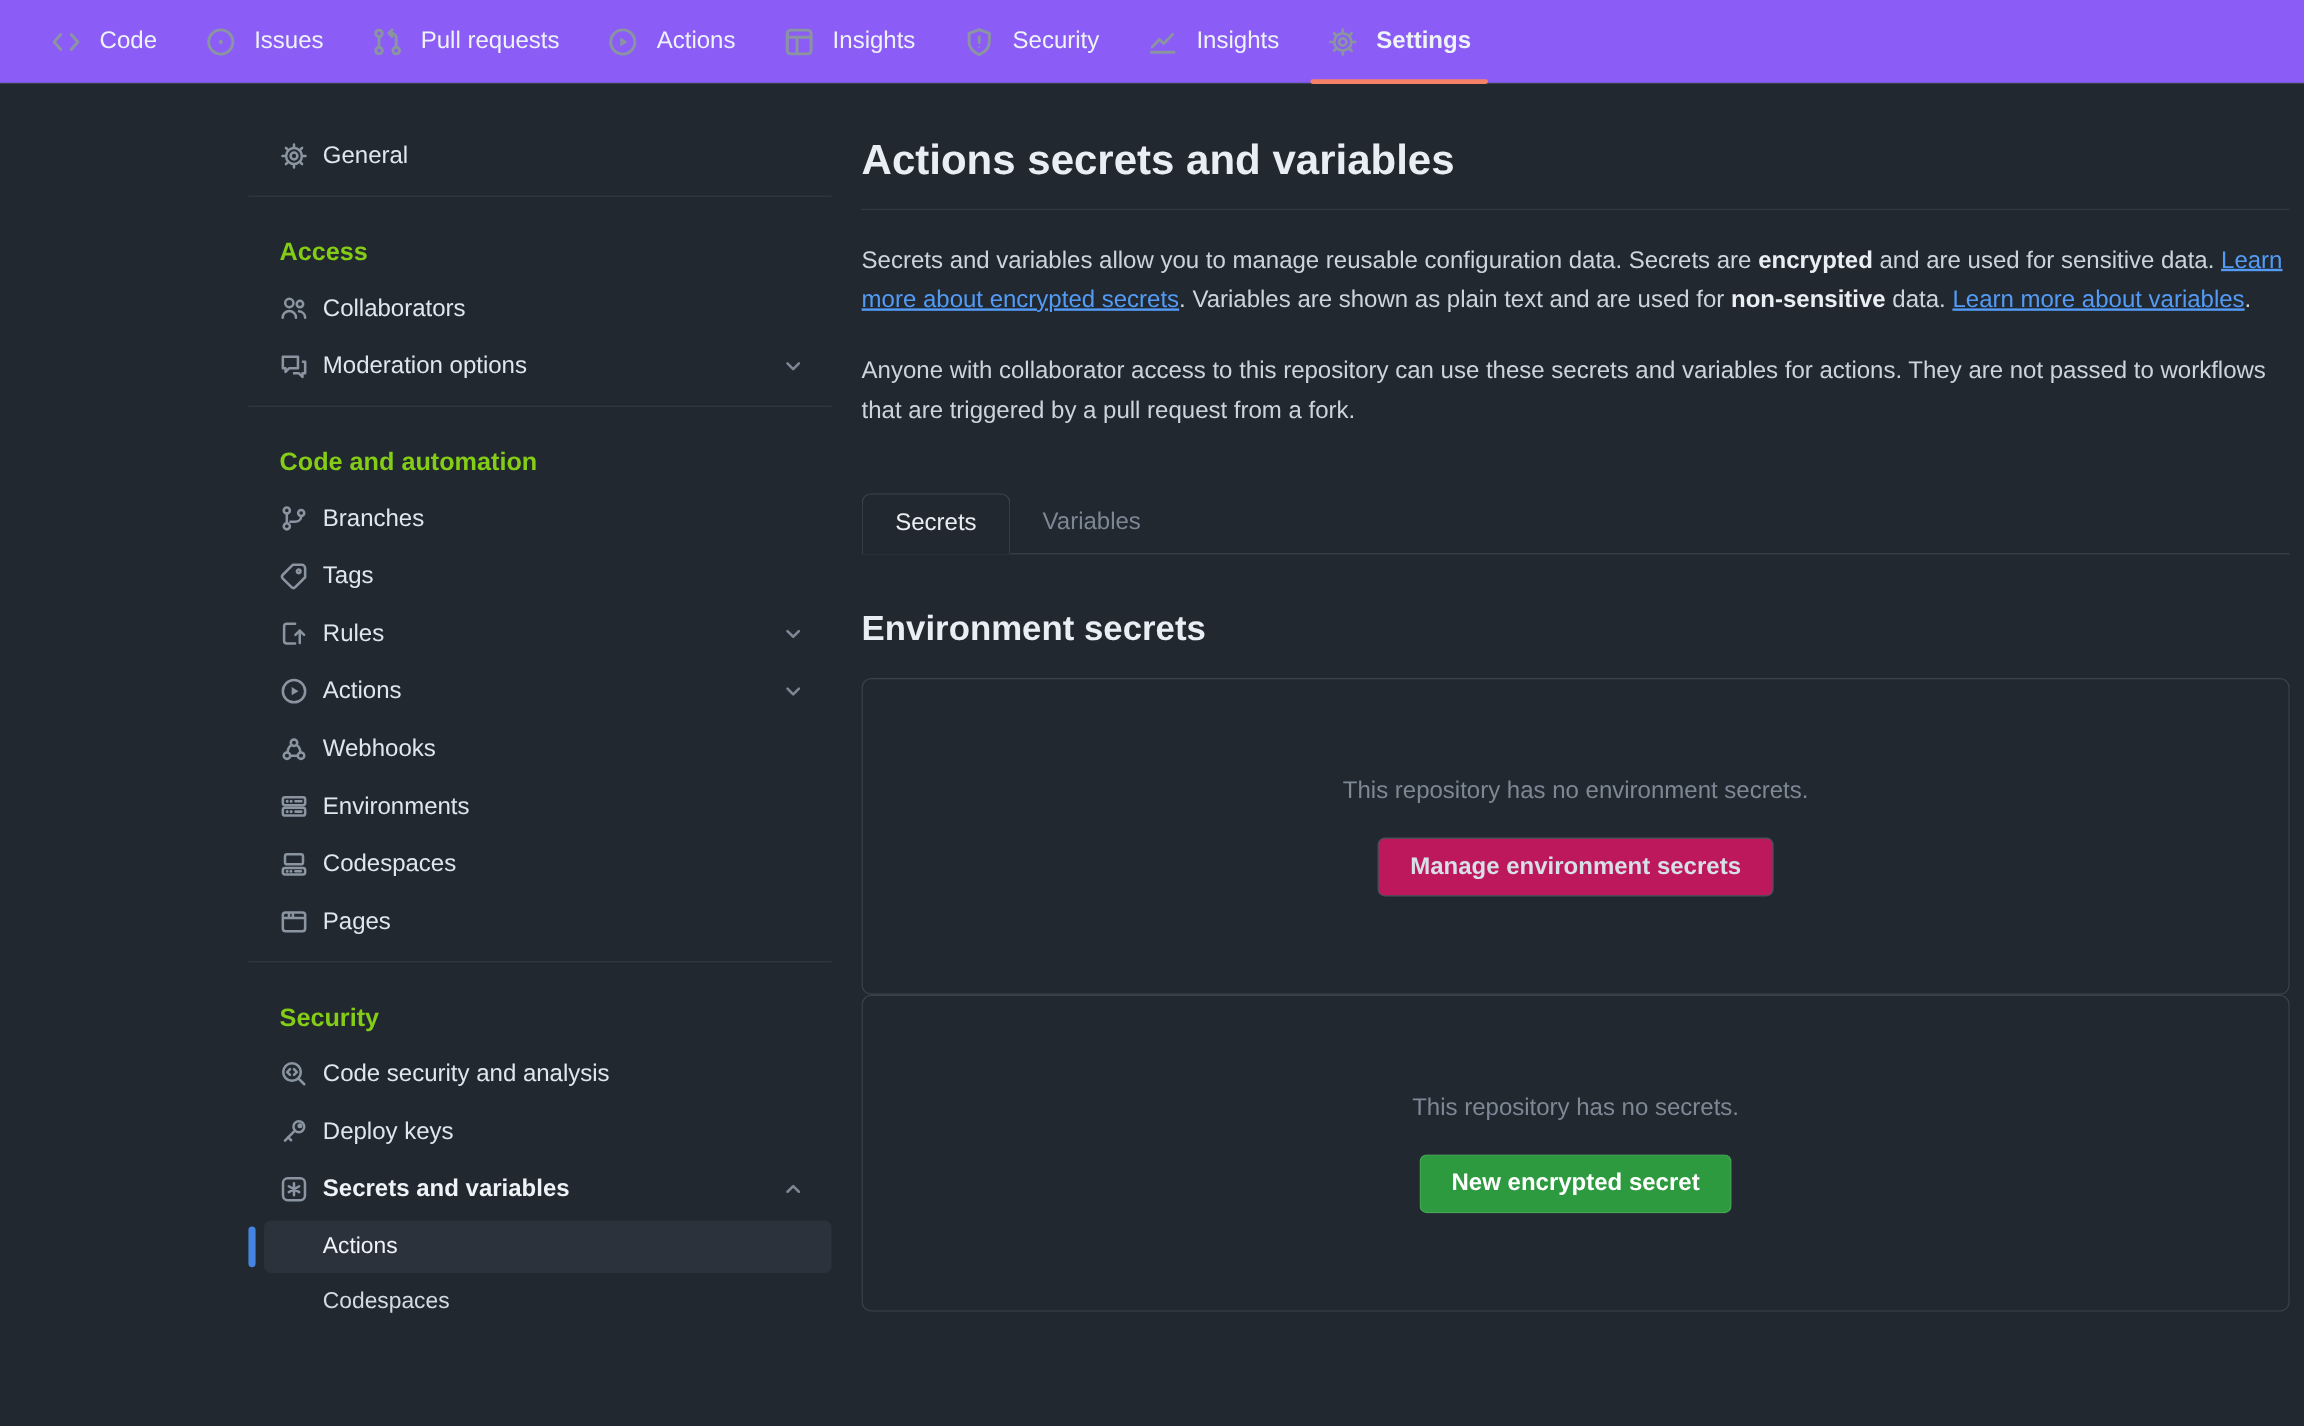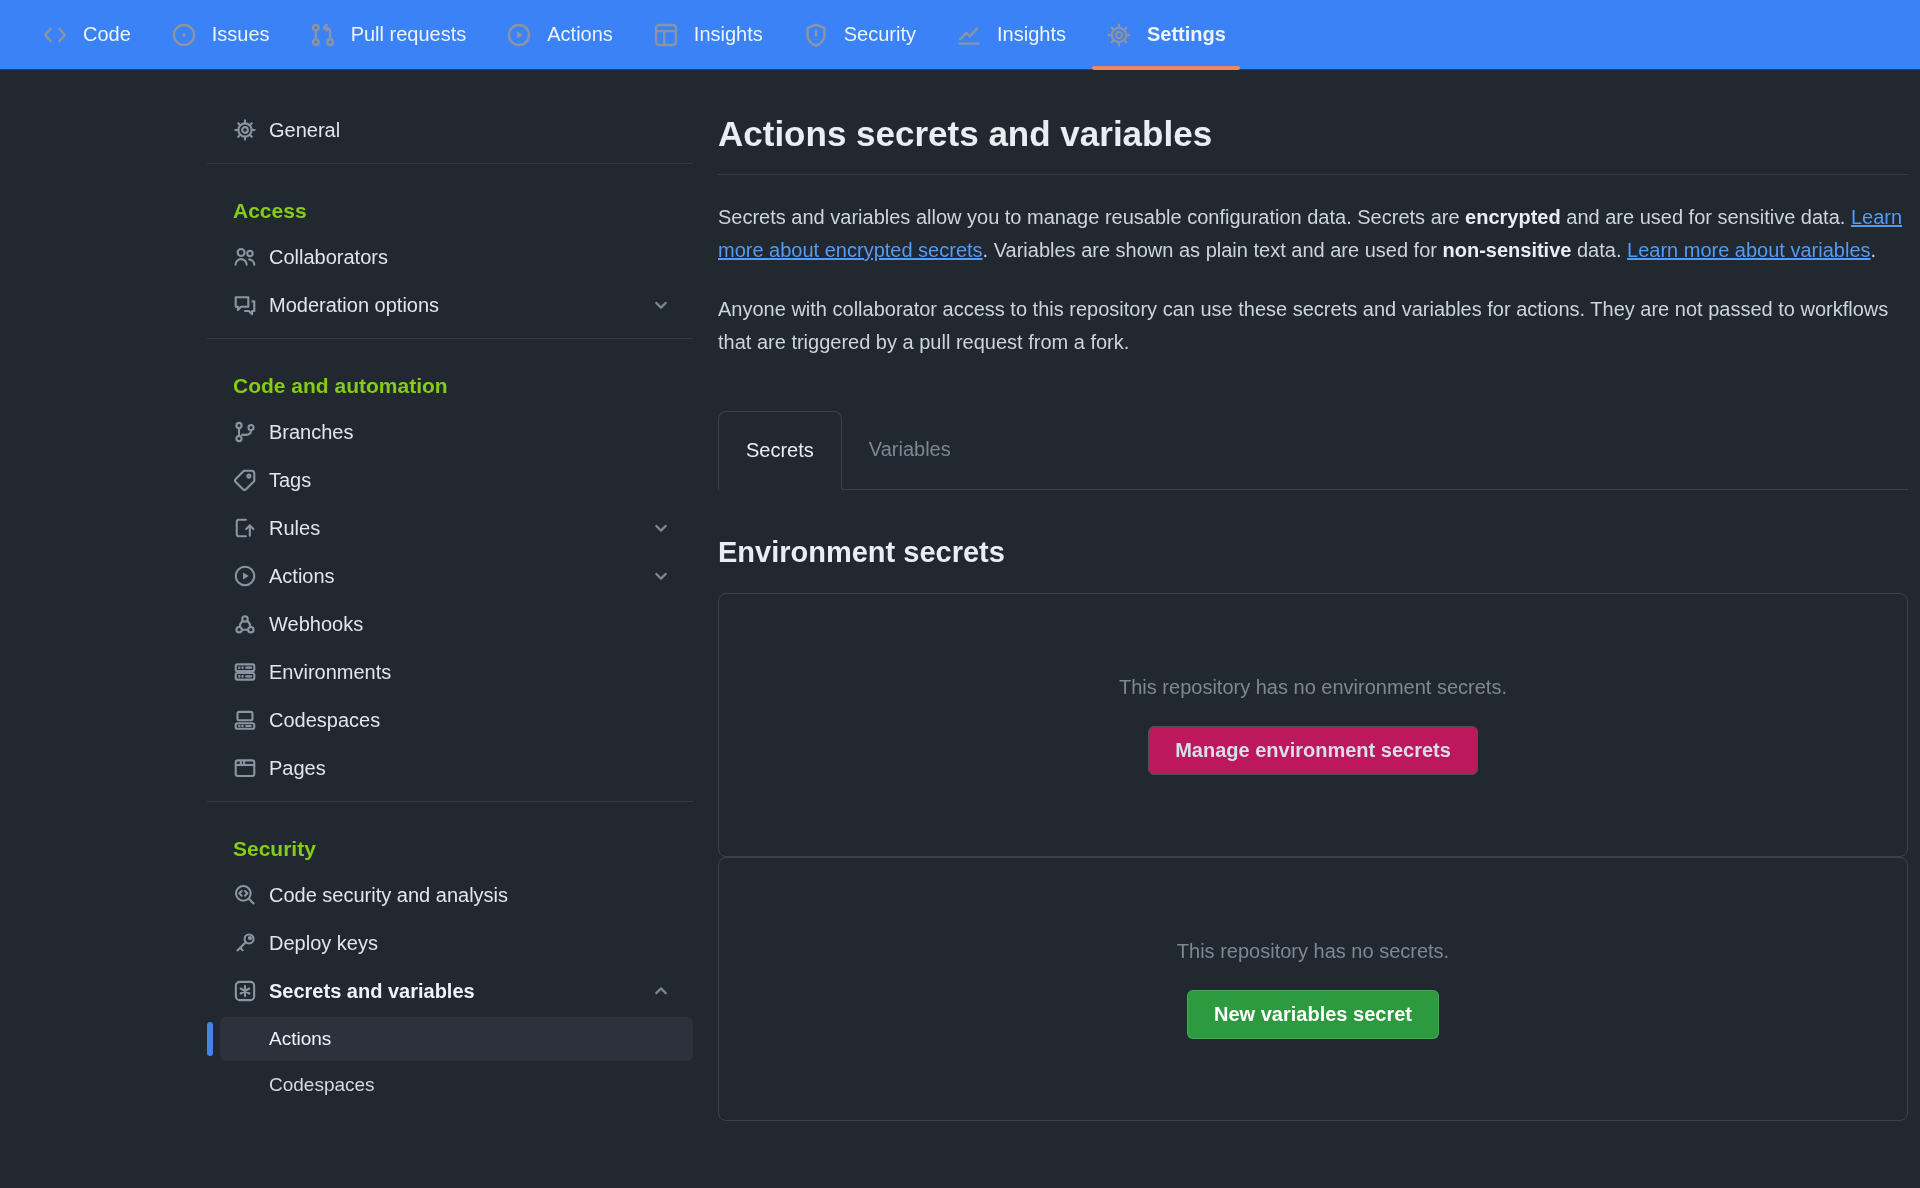--- a/index.html
+++ b/index.html
@@ -9,21 +9,21 @@
     background:#212830; color:#e6edf3;
     font-family:"Liberation Sans", sans-serif;
     position:relative;
   }
   svg { display:block; }
   .ico { color:#8b95a2; flex:none; }
 
   
   .topnav {
     position:absolute; top:0; left:0; right:0; height:70px;
-    background:#3b82f6; border-bottom:1px solid #39414c;
+    background:#8b5cf6; border-bottom:1px solid #39414c;
     display:flex; align-items:center; padding-left:42px; gap:40px;
   }
   .nav-item {
     display:flex; align-items:center; gap:15px; height:100%;
     font-size:20px; color:#eef3f8; cursor:pointer; position:relative;
   }
   .nav-item.selected { font-weight:700; }
   .nav-item.selected .nav-underline {
     position:absolute; left:-14px; right:-14px; bottom:-1px; height:4px;
     background:#f78166; border-radius:3px;
@@ -58,21 +58,21 @@
   
   .main { position:absolute; left:718px; top:70px; width:1190px; }
   .page-title { font-size:35px; font-weight:600; margin:44px 0 0; color:#e9eef4; }
   .title-divider { height:1px; background:#333b45; margin-top:20px; }
   .intro-p { font-size:20px; line-height:33px; color:#ccd4dc; margin:26px 0 0; }
   .intro-p b { color:#e9eef4; }
   .intro-p a { color:#539bf5; text-decoration:underline; cursor:pointer; }
 
   .tabnav { margin-top:52px; border-bottom:1px solid #3a424c; display:flex; }
   .tab {
-    font-size:20px; padding:27px 27px; color:#7d8794; cursor:pointer;text-align:center;
+    font-size:20px; padding:13px 27px; color:#7d8794; cursor:pointer;text-align:center;
   }
   .tab.active {
     color:#e9eef4; background:#212830;
     border:1px solid #3a424c; border-bottom-color:#212830;
     margin-bottom:-1px; border-radius:8px 8px 0 0;
   }
 
   .section-h2 { font-size:29px; font-weight:700; color:#e9eef4; margin:46px 0 24px; }
   .section-h2.repo { margin-top:74px; }
   .empty-box {
@@ -375,15 +375,15 @@
   </div>
 
   <h2 class="section-h2">Environment secrets</h2>
   <div class="empty-box">
     <div class="empty-text">This repository has no environment secrets.</div>
     <button class="btn btn-secondary">Manage environment secrets</button>
   </div>
 
   <div class="empty-box">
     <div class="empty-text">This repository has no secrets.</div>
-    <button class="btn btn-green">New variables secret</button>
+    <button class="btn btn-green">New encrypted secret</button>
   </div>
 </main>
 
 </body></html>

